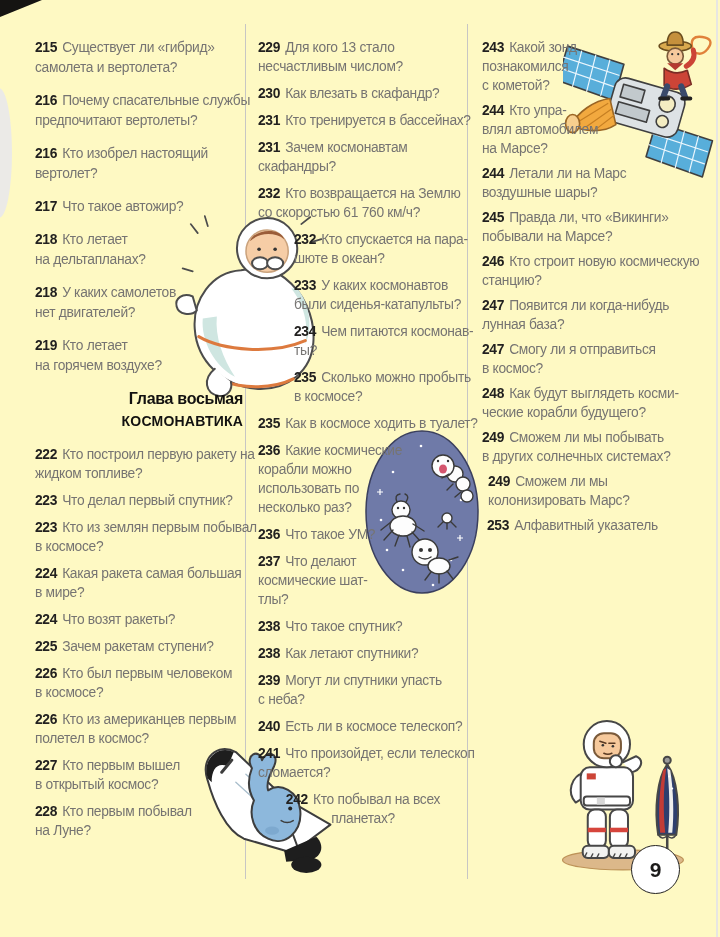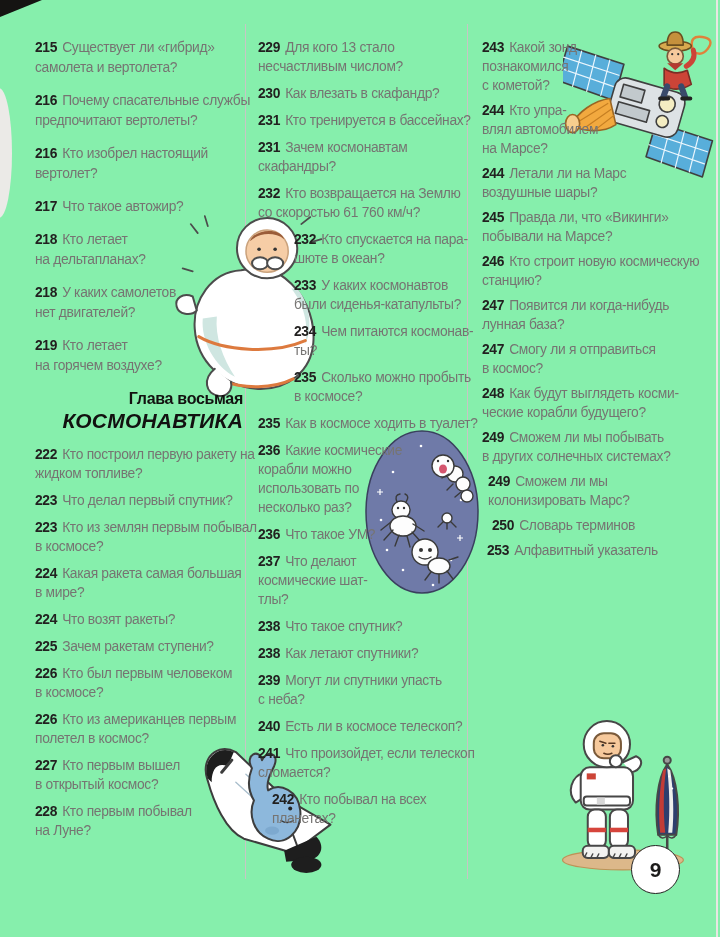--- a/index.html
+++ b/index.html
@@ -1,18 +1,18 @@
 <!DOCTYPE html>
 <html><head>
 <meta charset="utf-8">
 <style>
   html,body{margin:0;padding:0;background:#ffffff;}
   .page{
     position:relative;width:720px;height:937px;overflow:hidden;
-    background:#86efac;
+    background:#fef9c3;
     font-family:"Liberation Sans", sans-serif;
     color:#767472;
   }
   .corner-mark{
     position:absolute;top:0;left:0;width:0;height:0;
     border-top:17px solid #151412;border-right:42px solid transparent;
   }
   .edge-shadow-left{
     position:absolute;left:-14px;top:88px;width:26px;height:130px;border-radius:50%;
     background:#ebeae7;
@@ -33,24 +33,24 @@
   .col1 .top .entry{line-height:20px;margin-bottom:13px;}
   .col1 .bottom .entry{line-height:19px;margin-bottom:8px;}
   .col2 .entry{line-height:19px;margin-bottom:8px;}
   .col3 .entry{line-height:19px;margin-bottom:6px;}
 
   .num{font-weight:bold;color:#222120;margin-right:5px;}
   .q{color:#767472;}
 
   .chapter{ text-align:right;color:#121110;margin:10px 0 12px 0;white-space:nowrap;}
   .chapter .ch1{display:block;font-size:16px;font-weight:bold;line-height:20px;}
-  .chapter .ch2{display:block;font-size:21px;font-weight:bold;line-height:24px;letter-spacing:0.2px;font-style:italic;}
+  .chapter .ch2{display:block;font-size:14px;font-weight:bold;line-height:24px;letter-spacing:0.2px;}
 
   .col2 .indent{margin-left:36px;}
-  .col2 .center-a{margin-left:14px;width:182px;}
+  .col2 .center-a{margin-left:14px;width:182px;text-align:center;}
   .col2 .center-b{margin-left:42px;width:168px;text-align:center;}
   .col3 .n9{margin-left:6px;}
   .col3 .n10{margin-left:10px;}
   .col3 .n11{margin-left:5px;}
 
   .illus{position:absolute;}
   .il-astronaut-float{left:162px;top:208px;width:172px;height:196px;}
   .il-bug-oval{left:363px;top:428px;width:118px;height:168px;}
   .il-shuttle-whale{left:185px;top:738px;width:152px;height:146px;}
   .il-satellite{left:563px;top:26px;width:152px;height:166px;}
@@ -268,21 +268,20 @@
     <p class="entry"><b class="num">243</b><span class="q">Какой зонд<br>познакомился<br>с кометой?</span></p>
     <p class="entry"><b class="num">244</b><span class="q">Кто упра-<br>влял автомобилем<br>на Марсе?</span></p>
     <p class="entry"><b class="num">244</b><span class="q">Летали ли на Марс<br>воздушные шары?</span></p>
     <p class="entry"><b class="num">245</b><span class="q">Правда ли, что «Викинги»<br>побывали на Марсе?</span></p>
     <p class="entry"><b class="num">246</b><span class="q">Кто строит новую космическую<br>станцию?</span></p>
     <p class="entry"><b class="num">247</b><span class="q">Появится ли когда-нибудь<br>лунная база?</span></p>
     <p class="entry"><b class="num">247</b><span class="q">Смогу ли я отправиться<br>в космос?</span></p>
     <p class="entry"><b class="num">248</b><span class="q">Как будут выглядеть косми-<br>ческие корабли будущего?</span></p>
     <p class="entry"><b class="num">249</b><span class="q">Сможем ли мы побывать<br>в других солнечных системах?</span></p>
     <p class="entry n9"><b class="num">249</b><span class="q">Сможем ли мы<br>колонизировать Марс?</span></p>
-    <p class="entry n10"><b class="num">250</b><span class="q">Словарь терминов</span></p>
     <p class="entry n11"><b class="num">253</b><span class="q">Алфавитный указатель</span></p>
   </div>
 
   <div class="page-badge">
     <span>9</span>
   </div>
 
 </div>
 
 </body></html>

